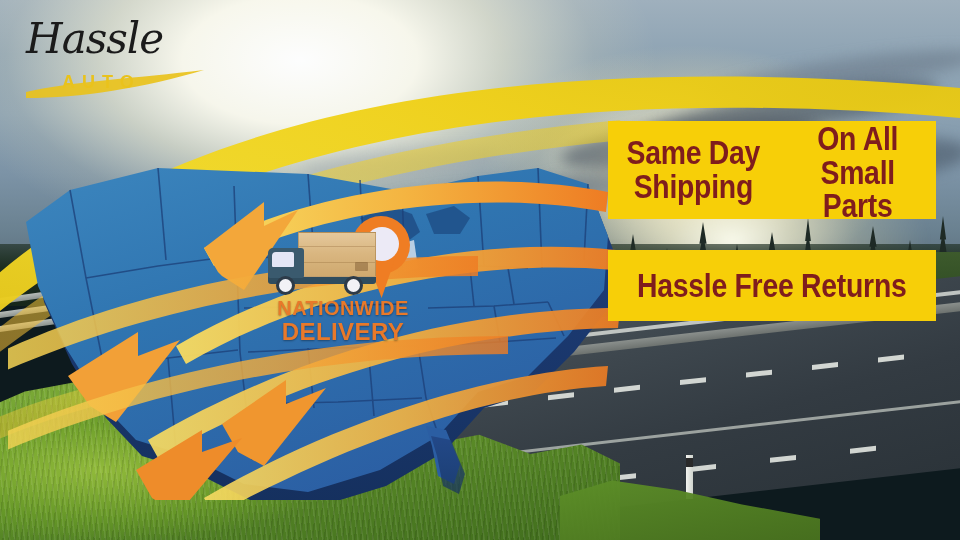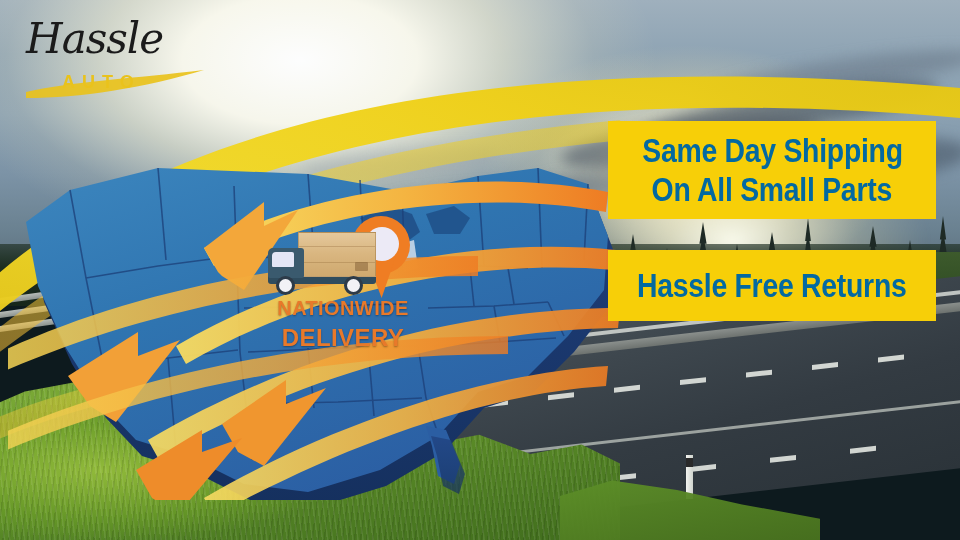--- a/index.html
+++ b/index.html
@@ -182,21 +182,21 @@
   .wheel.w2 { left:82px; }
 
   .nationwide-text {
     position:absolute; left:-1px; top:86px; width:164px;
     text-align:center; color:#e8792a;
     font-family:"Liberation Sans", sans-serif;
     font-weight:bold; letter-spacing:.4px; line-height:1.0;
     text-shadow:0 1px 2px rgba(0,0,0,.35);
   }
   .nationwide-text .l1 { font-size:20px; }
-  .nationwide-text .l2 { font-size:24px; display:block; margin-top:8px; }
+  .nationwide-text .l2 { font-size:24px; display:block; margin-top:2px; }
 
   
   .logo { position:absolute; left:18px; top:8px; width:190px; height:92px; }
   .logo .script {
     position:absolute; left:8px; top:6px;
     font-family:"DejaVu Serif", serif;
     font-style:italic; font-size:42px; color:#1b1b1b;
     letter-spacing:-1px;
   }
   .logo .auto {
@@ -204,23 +204,23 @@
     font-family:"Liberation Sans", sans-serif;
     font-size:18px; font-weight:bold; letter-spacing:7px;
     color:#e9c21c;
     margin-top:10px;
   }
 
   
   .box {
     position:absolute;
     background:#f7cf08;
-    display:flex; flex-direction:column;
+    display:flex; flex-direction:row;
     align-items:center; justify-content:center;
-    color:#0369a1;
+    color:#7f1d1d;
     font-family:"Liberation Sans", sans-serif;
     font-weight:bold;
     line-height:1.02;
     text-align:center;
     letter-spacing:-0.3px;
   }
   .box span { display:block; transform: scaleX(0.86); }
   .box-1 { left:608px; top:121px; width:328px; height:98px; font-size:33px; }
   .box-1 span + span { margin-top:5px; }
   .box-2 { left:608px; top:250px; width:328px; height:71px; font-size:33px; }

